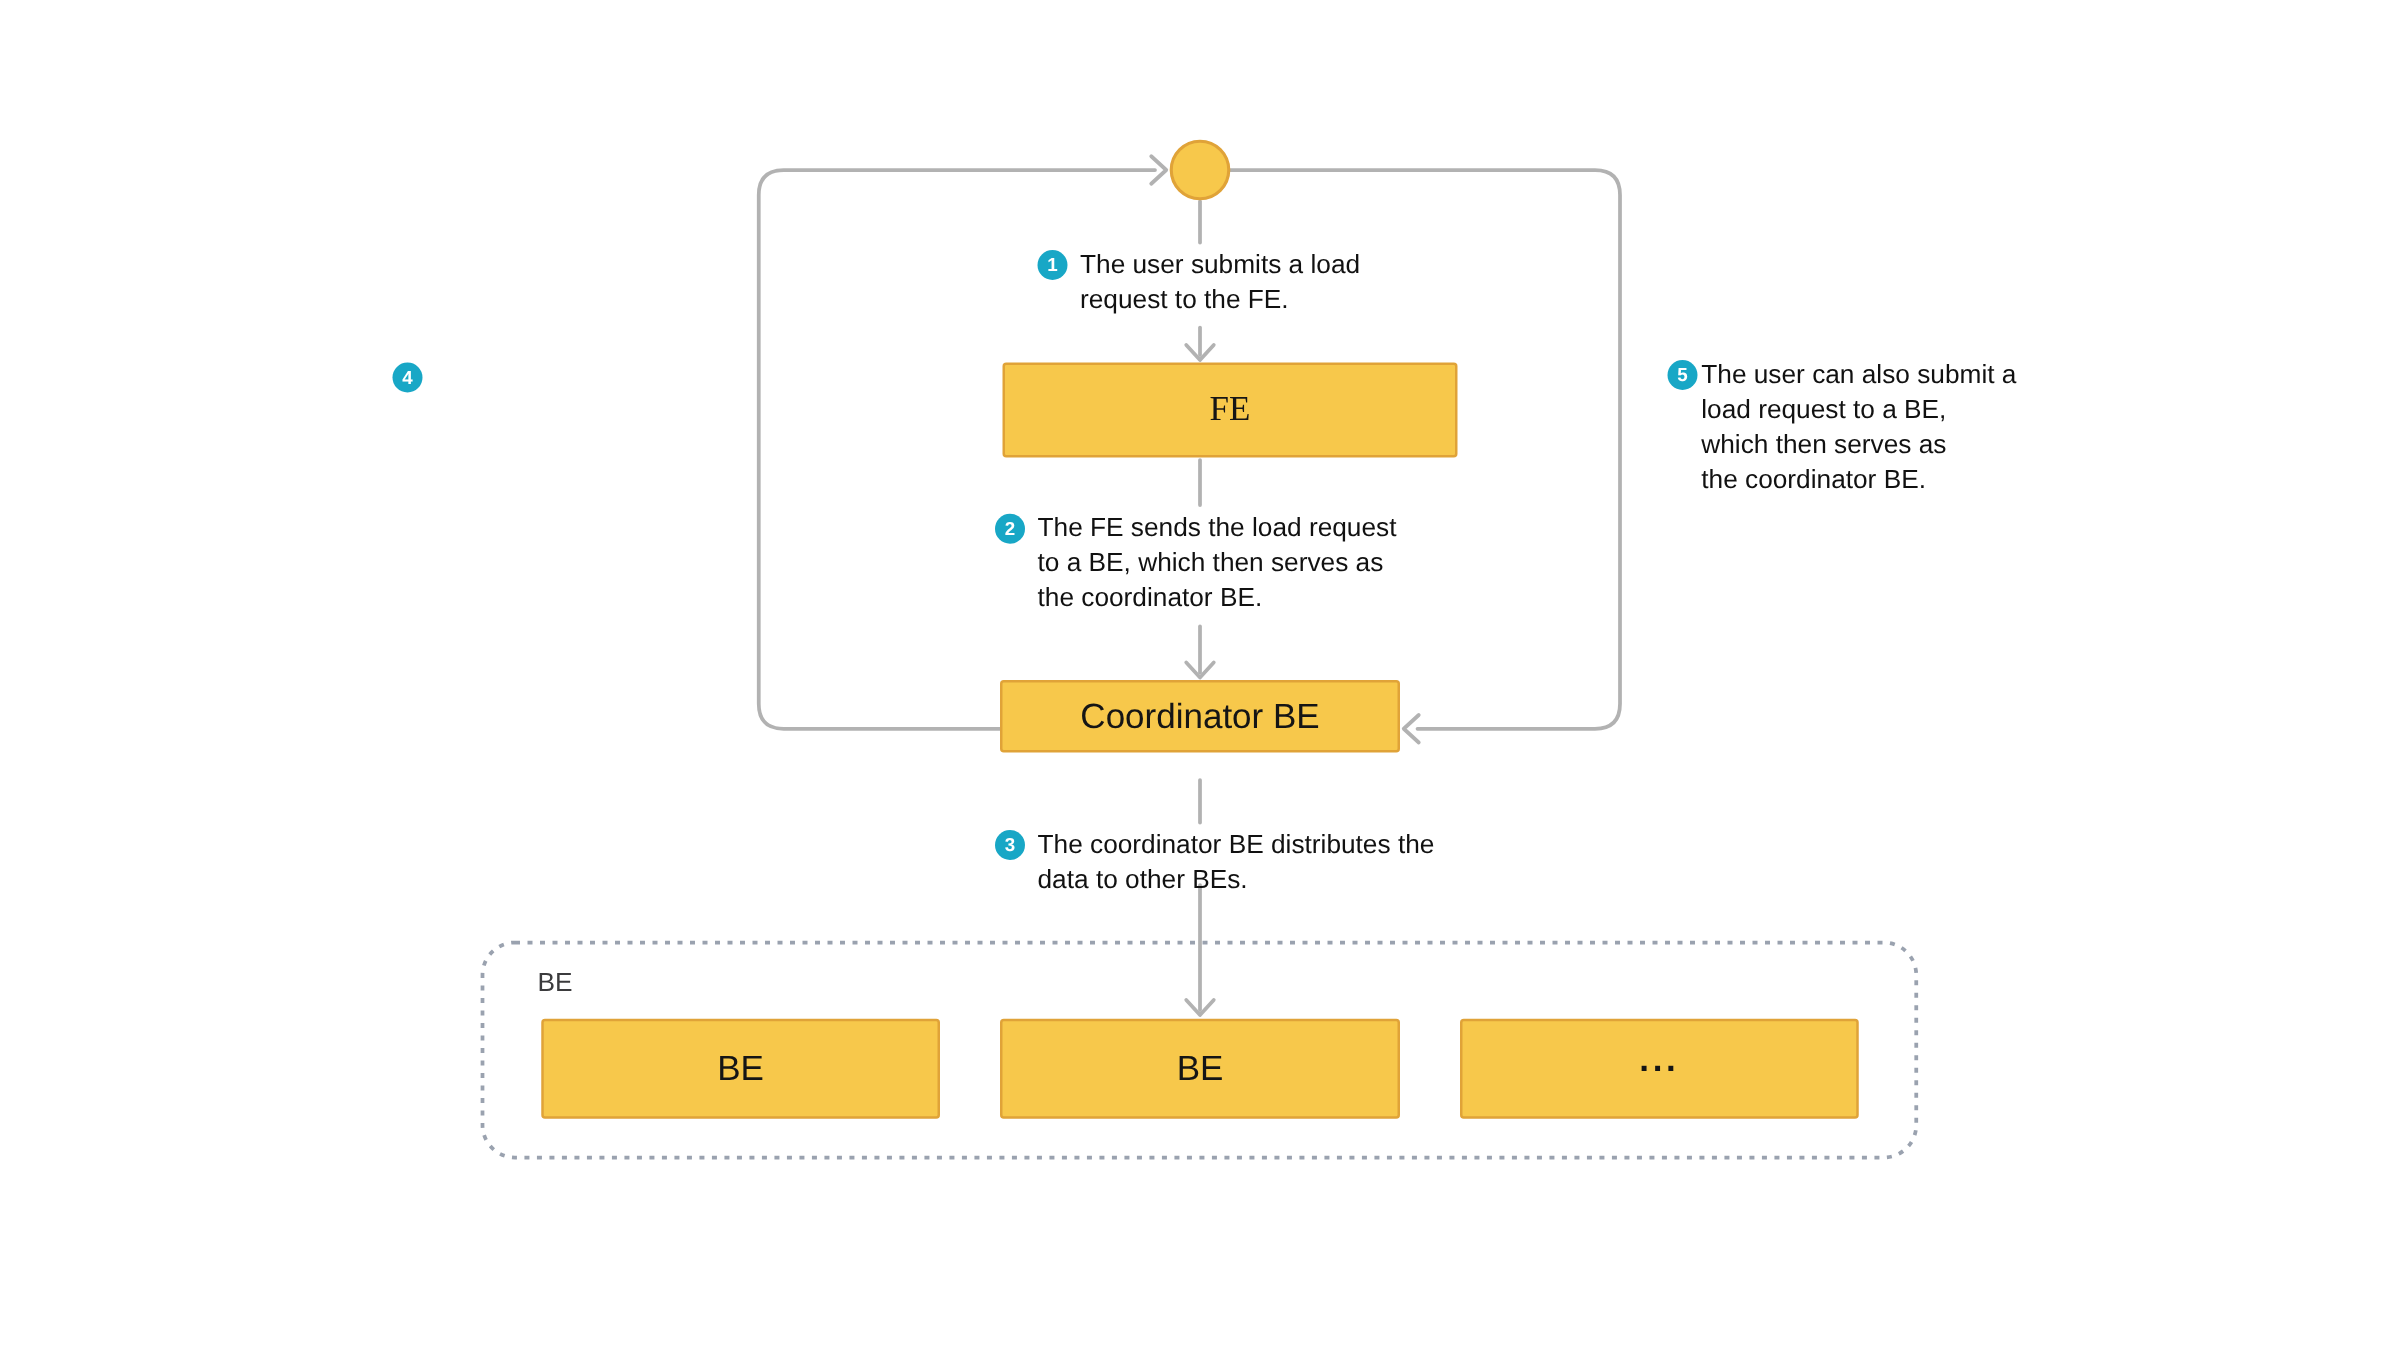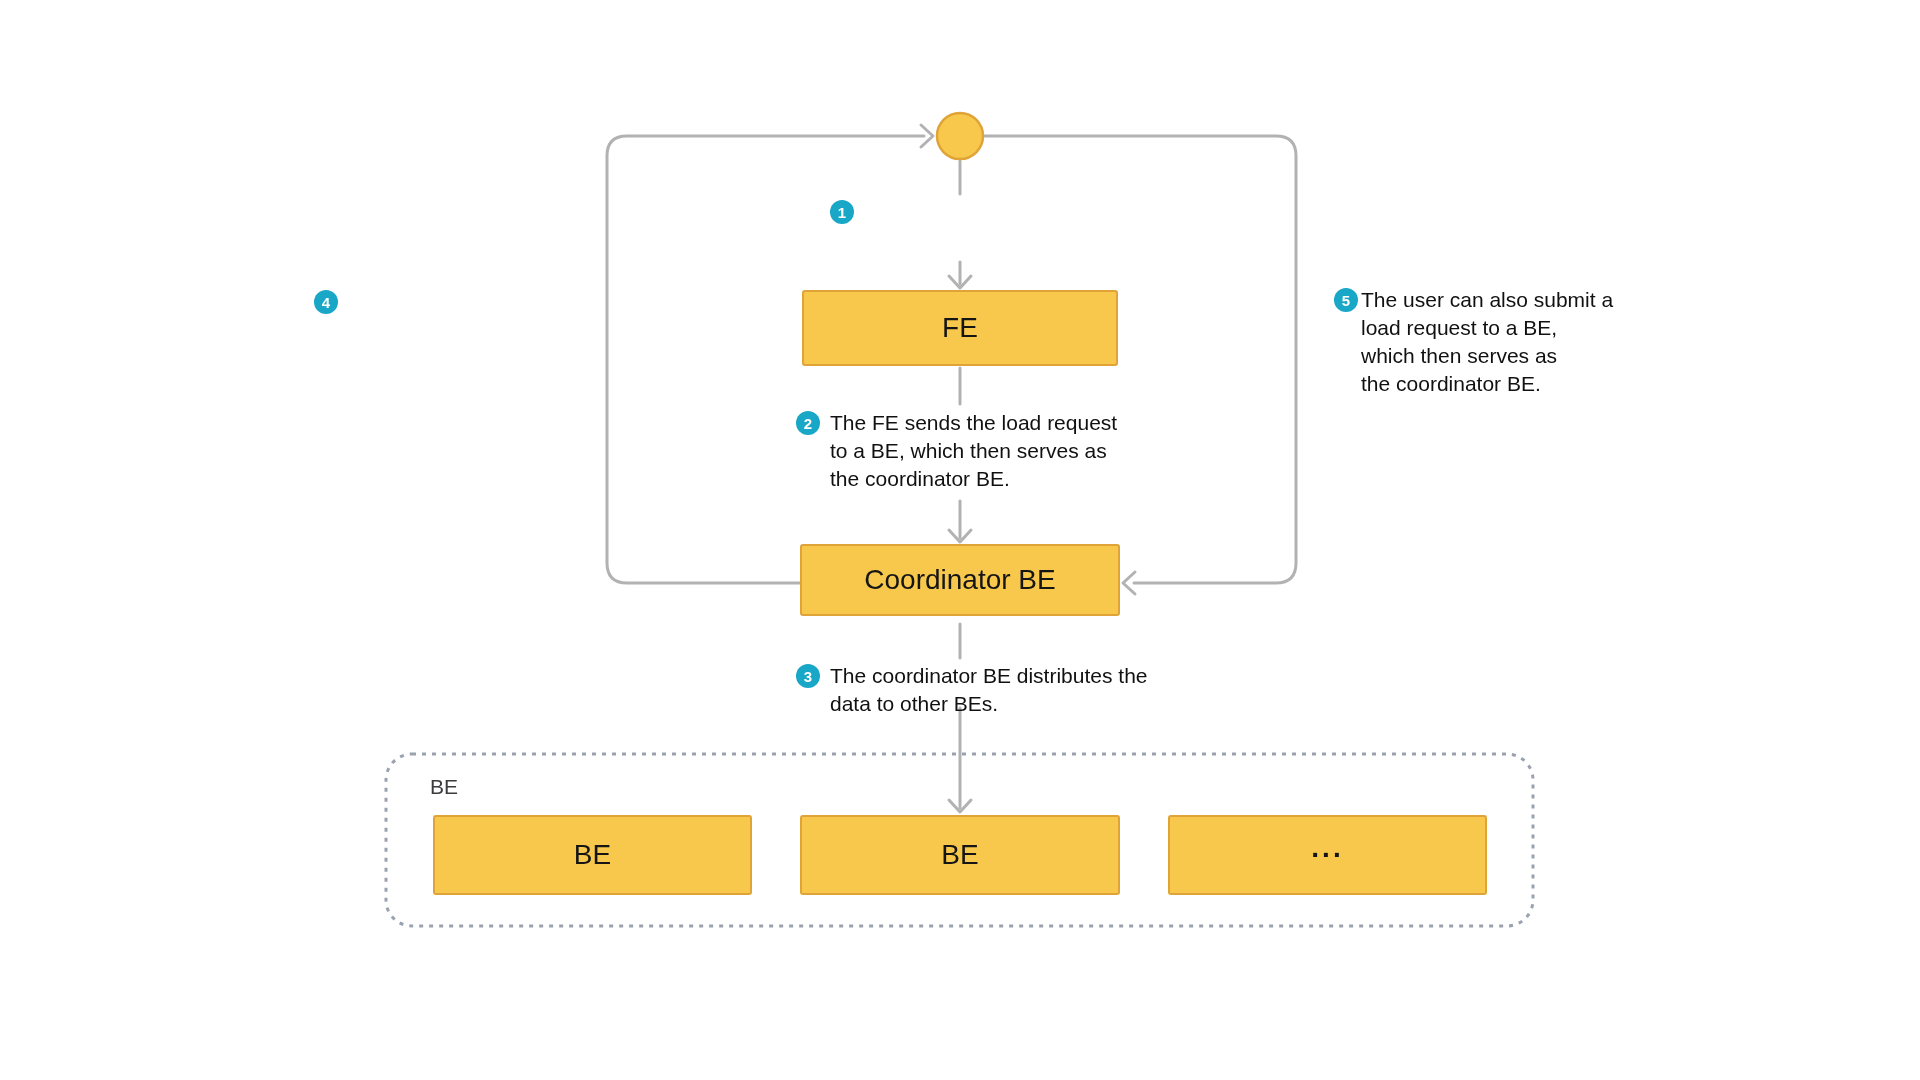--- a/index.html
+++ b/index.html
@@ -13,22 +13,22 @@
   .lines-layer{position:absolute;left:0;top:0;width:1920px;height:1080px;}
   .node{
     position:absolute;
     background:#F7C84B;
     border:2px solid #E0A338;
     border-radius:3px;
     display:flex;align-items:center;justify-content:center;
     font-size:28px;color:#151515;
     box-sizing:border-box;
   }
-  .node-fe{left:802px;top:290px;width:316px;height:76px;}
-  .node-coordinator{left:800px;top:544px;width:320px;height:72px;}
+  .node-fe{left:802px;top:290px;width:364px;height:76px;font-family:Liberation Serif, serif;}
+  .node-coordinator{left:800px;top:544px;width:320px;height:58px;}
   .node-be1{left:433px;top:815px;width:319px;height:80px;}
   .node-be2{left:800px;top:815px;width:320px;height:80px;}
   .node-be3{left:1168px;top:815px;width:319px;height:80px;}
   .dots{font-weight:700;letter-spacing:3px;transform:translateY(-7px);}
   .group-label{
     position:absolute;left:430px;top:775px;
     font-size:21px;font-weight:500;color:#3B3B3D;
   }
   .step{
     position:absolute;
@@ -95,20 +95,22 @@
   </div>
   <div class="node node-be2">
     <span>BE</span>
   </div>
   <div class="node node-be3">
     <span class="dots">...</span>
   </div>
 
   <div class="step step-1">
     <div class="badge">1</div>
+    <div class="step-text">The user submits a load
+request to the FE.</div>
   </div>
   <div class="step step-2">
     <div class="badge">2</div>
     <div class="step-text">The FE sends the load request
 to a BE, which then serves as
 the coordinator BE.</div>
   </div>
   <div class="step step-3">
     <div class="badge">3</div>
     <div class="step-text">The coordinator BE distributes the

